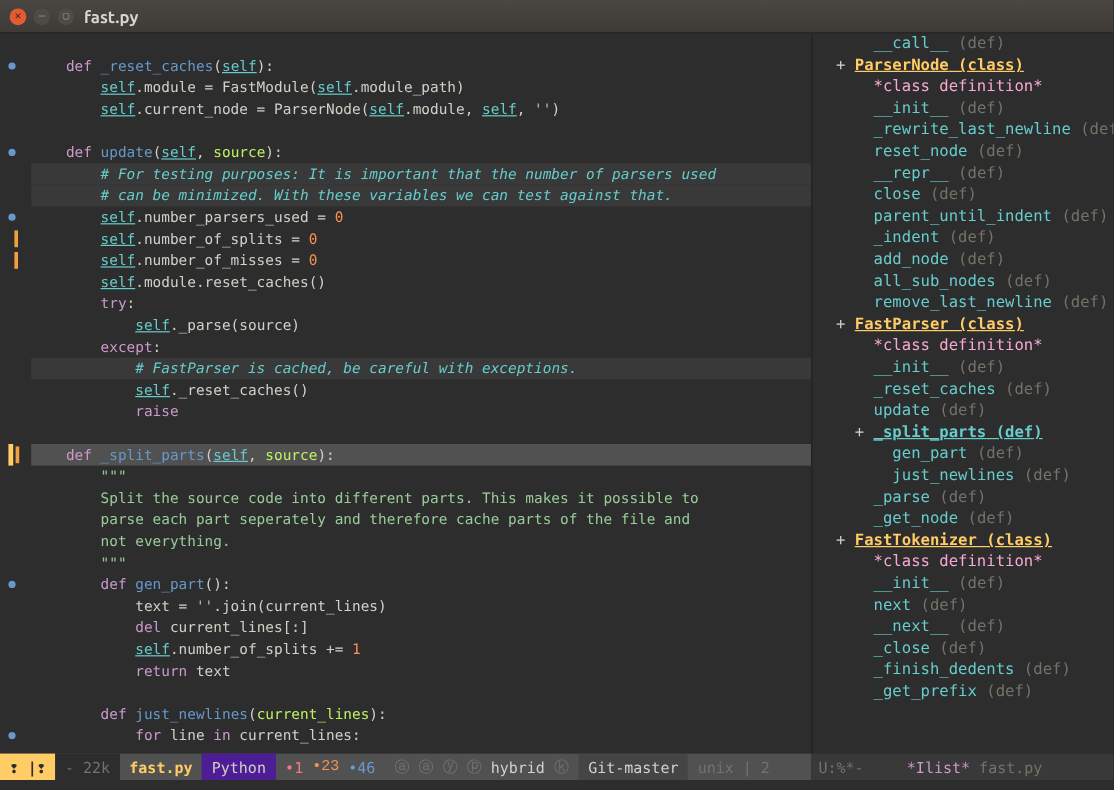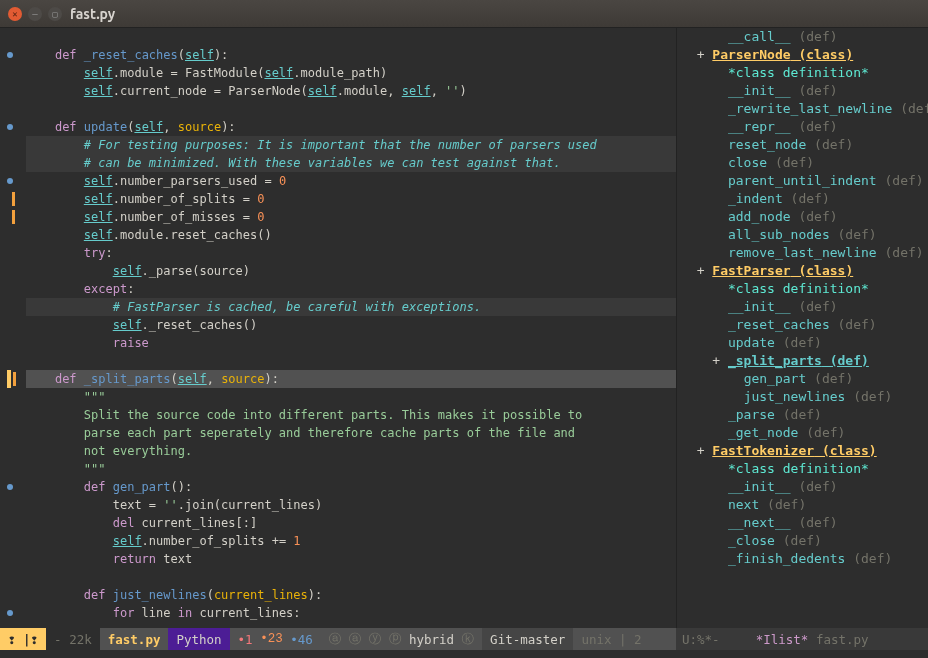--- a/index.html
+++ b/index.html
@@ -21,38 +21,38 @@
 .bar-yellow { width: 4px; height: 18px; background: #ffcc66; margin-left: 2px; }
 .bar-orange { width: 3px; height: 14px; background: #f2a03d; margin-left: 6px; }
 
 .code { flex: 1; padding: 0 0 0 6px; line-height: 18px; white-space: pre; font-size: 12px; }
 .code-line { height: 18px; }
 .hl-line { background: #393939; }
 .hl-cursor { background: #515151; }
 
 .kw { color: #cc99cc; }
 .fn { color: #6699cc; }
-.param { color: #eab308; }
+.param { color: #bef264; }
 .self { color: #66cccc; text-decoration: underline; }
 .str { color: #99cc99; }
 .num { color: #f99157; }
 .comment { color: #66cccc; font-style: italic; text-align: center; }
 .doc { color: #99cc99; }
 .punc { color: #d3d0c8; }
 
 .outline { width: 252px; background: #2d2d2d; border-left: 1px solid #222; padding: 0 4px 0 0; overflow: hidden; line-height: 18px; font-size: 13px; }
 .ol-row { height: 18px; white-space: pre; padding-left: 4px; }
 .ol-cur { background: #515151; position: relative; }
 .ol-curmark { position: absolute; left: 0; top: 2px; width: 6px; height: 14px; border: 1px solid #ffcc66; }
 .ol-plus { color: #d3d0c8; }
 .ol-class { color: #ffcc66; font-weight: bold; text-decoration: underline; }
 .ol-def { color: #66cccc; font-weight: bold; text-decoration: underline; }
 .ol-item { color: #66cccc; }
 .ol-paren { color: #747369; }
-.ol-star { color: #5eead4; }
+.ol-star { color: #f9a8d4; }
 
 .modeline { height: 22px; display: flex; font-size: 12.5px; align-items: center; }
 .ml-left { width: 676px; height: 100%; display: flex; align-items: center; background: #515151; color: #d3d0c8; }
 .ml-right { flex: 1; height: 100%; display: flex; align-items: center; background: #393939; color: #747369; padding: 0 6px; }
 .ml-seg { padding: 0 8px; height: 100%; display: flex; align-items: center; }
 .ml-yellow { background: #ffcc66; color: #2d2d2d; font-weight: bold; }
 .ml-dark { background: #2d2d2d; color: #747369; }
 .ml-fname { color: #ffcc66; font-weight: bold; }
 .ml-mode { color: #d3d0c8; }
 .ml-red { color: #f2777a; }
@@ -131,22 +131,22 @@
         <div class="gut-row"></div>
       </div>
     <div class="code" id="code"><div class="code-line"></div><div class="code-line">    <span class="kw">def</span> <span class="fn">_reset_caches</span><span class="punc">(</span><span class="self">self</span><span class="punc">):</span></div><div class="code-line">        <span class="self">self</span><span class="punc">.module = FastModule(</span><span class="self">self</span><span class="punc">.module_path)</span></div><div class="code-line">        <span class="self">self</span><span class="punc">.current_node = ParserNode(</span><span class="self">self</span><span class="punc">.module, </span><span class="self">self</span><span class="punc">, </span><span class="str">''</span><span class="punc">)</span></div><div class="code-line"></div><div class="code-line">    <span class="kw">def</span> <span class="fn">update</span><span class="punc">(</span><span class="self">self</span><span class="punc">, </span><span class="param">source</span><span class="punc">):</span></div><div class="code-line hl-line">        <span class="comment"># For testing purposes: It is important that the number of parsers used</span></div><div class="code-line hl-line">        <span class="comment"># can be minimized. With these variables we can test against that.</span></div><div class="code-line">        <span class="self">self</span><span class="punc">.number_parsers_used = </span><span class="num">0</span></div><div class="code-line">        <span class="self">self</span><span class="punc">.number_of_splits = </span><span class="num">0</span></div><div class="code-line">        <span class="self">self</span><span class="punc">.number_of_misses = </span><span class="num">0</span></div><div class="code-line">        <span class="self">self</span><span class="punc">.module.reset_caches()</span></div><div class="code-line">        <span class="kw">try</span><span class="punc">:</span></div><div class="code-line">            <span class="self">self</span><span class="punc">._parse(source)</span></div><div class="code-line">        <span class="kw">except</span><span class="punc">:</span></div><div class="code-line hl-line">            <span class="comment"># FastParser is cached, be careful with exceptions.</span></div><div class="code-line">            <span class="self">self</span><span class="punc">._reset_caches()</span></div><div class="code-line">            <span class="kw">raise</span></div><div class="code-line"></div><div class="code-line hl-cursor">    <span class="kw">def</span> <span class="fn">_split_parts</span><span class="punc">(</span><span class="self">self</span><span class="punc">, </span><span class="param">source</span><span class="punc">):</span></div><div class="code-line">        <span class="doc">"""</span></div><div class="code-line">        <span class="doc">Split the source code into different parts. This makes it possible to</span></div><div class="code-line">        <span class="doc">parse each part seperately and therefore cache parts of the file and</span></div><div class="code-line">        <span class="doc">not everything.</span></div><div class="code-line">        <span class="doc">"""</span></div><div class="code-line">        <span class="kw">def</span> <span class="fn">gen_part</span><span class="punc">():</span></div><div class="code-line">            <span class="punc">text = </span><span class="str">''</span><span class="punc">.join(current_lines)</span></div><div class="code-line">            <span class="kw">del</span><span class="punc"> current_lines[:]</span></div><div class="code-line">            <span class="self">self</span><span class="punc">.number_of_splits += </span><span class="num">1</span></div><div class="code-line">            <span class="kw">return</span><span class="punc"> text</span></div><div class="code-line"></div><div class="code-line">        <span class="kw">def</span> <span class="fn">just_newlines</span><span class="punc">(</span><span class="param">current_lines</span><span class="punc">):</span></div><div class="code-line">            <span class="kw">for</span><span class="punc"> line </span><span class="kw">in</span><span class="punc"> current_lines:</span></div></div>
   </div>
   <div class="outline" id="outline">
       <div class="ol-row">      <span class="ol-item">__call__</span><span class="ol-paren"> (def)</span></div>
       <div class="ol-row">  <span class="ol-plus">+ </span><span class="ol-class">ParserNode</span><span class="ol-class"> (class)</span></div>
       <div class="ol-row">      <span class="ol-star">*class definition*</span></div>
       <div class="ol-row">      <span class="ol-item">__init__</span><span class="ol-paren"> (def)</span></div>
       <div class="ol-row">      <span class="ol-item">_rewrite_last_newline</span><span class="ol-paren"> (def)</span></div>
+      <div class="ol-row">      <span class="ol-item">reset_node</span><span class="ol-paren"> (def)</span></div>
       <div class="ol-row">      <span class="ol-item">__repr__</span><span class="ol-paren"> (def)</span></div>
-      <div class="ol-row">      <span class="ol-item">reset_node</span><span class="ol-paren"> (def)</span></div>
       <div class="ol-row">      <span class="ol-item">close</span><span class="ol-paren"> (def)</span></div>
       <div class="ol-row">      <span class="ol-item">parent_until_indent</span><span class="ol-paren"> (def)</span></div>
       <div class="ol-row">      <span class="ol-item">_indent</span><span class="ol-paren"> (def)</span></div>
       <div class="ol-row">      <span class="ol-item">add_node</span><span class="ol-paren"> (def)</span></div>
       <div class="ol-row">      <span class="ol-item">all_sub_nodes</span><span class="ol-paren"> (def)</span></div>
       <div class="ol-row">      <span class="ol-item">remove_last_newline</span><span class="ol-paren"> (def)</span></div>
       <div class="ol-row">  <span class="ol-plus">+ </span><span class="ol-class">FastParser</span><span class="ol-class"> (class)</span></div>
       <div class="ol-row">      <span class="ol-star">*class definition*</span></div>
       <div class="ol-row">      <span class="ol-item">__init__</span><span class="ol-paren"> (def)</span></div>
       <div class="ol-row">      <span class="ol-item">_reset_caches</span><span class="ol-paren"> (def)</span></div>
@@ -156,20 +156,21 @@
       <div class="ol-row">        <span class="ol-item">just_newlines</span><span class="ol-paren"> (def)</span></div>
       <div class="ol-row">      <span class="ol-item">_parse</span><span class="ol-paren"> (def)</span></div>
       <div class="ol-row">      <span class="ol-item">_get_node</span><span class="ol-paren"> (def)</span></div>
       <div class="ol-row">  <span class="ol-plus">+ </span><span class="ol-class">FastTokenizer</span><span class="ol-class"> (class)</span></div>
       <div class="ol-row">      <span class="ol-star">*class definition*</span></div>
       <div class="ol-row">      <span class="ol-item">__init__</span><span class="ol-paren"> (def)</span></div>
       <div class="ol-row">      <span class="ol-item">next</span><span class="ol-paren"> (def)</span></div>
       <div class="ol-row">      <span class="ol-item">__next__</span><span class="ol-paren"> (def)</span></div>
       <div class="ol-row">      <span class="ol-item">_close</span><span class="ol-paren"> (def)</span></div>
       <div class="ol-row">      <span class="ol-item">_finish_dedents</span><span class="ol-paren"> (def)</span></div>
+      <div class="ol-row">      <span class="ol-item">_get_prefix</span><span class="ol-paren"> (def)</span></div>
     </div>
 </div>
 
 <div class="modeline">
   <div class="ml-left">
     <div class="ml-seg ml-yellow">❢ |❢</div>
     <div class="ml-seg ml-dark">
       <span>-</span>&nbsp;<span>22k</span>
     </div>
     <div class="ml-seg">

